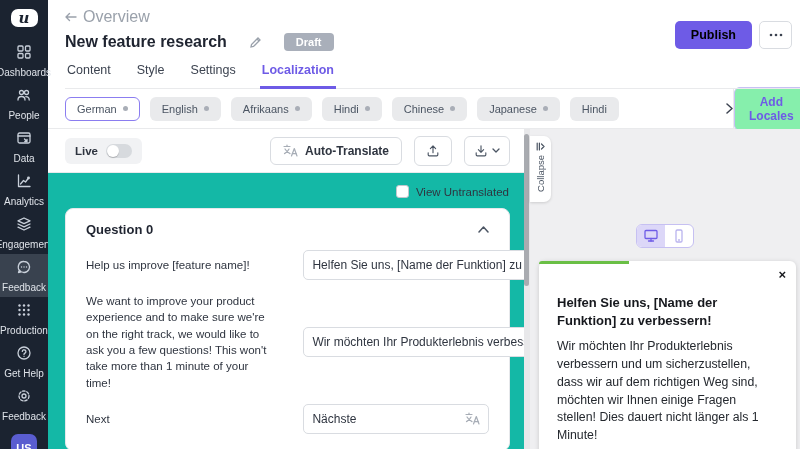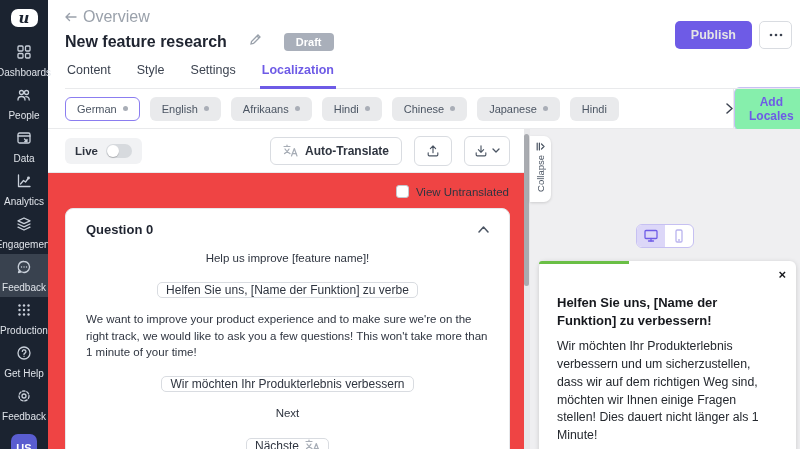--- a/index.html
+++ b/index.html
@@ -17,27 +17,27 @@
   .nav-item.active { background:#39424f; }
   .nav-bottom { margin-top:auto; width:100%; display:flex; flex-direction:column; align-items:center; }
   .avatar { width:26px; height:28px; border-radius:7px; background:#5a5dd0; color:#fff; font-weight:bold; font-size:11px; display:grid; place-items:center; margin-top:8px; }
 
   
   .main { flex:1; display:flex; flex-direction:column; min-width:0; position:relative; }
 
   .topbar { position:relative; padding:8px 0 0 17px; }
   .back-row { display:flex; align-items:center; gap:6px; font-size:16px; color:#9aa1ab; cursor:pointer; width:max-content; }
   .back-row svg { width:12px; height:10px; stroke:#9aa1ab; fill:none; stroke-width:1.4; stroke-linecap:round; stroke-linejoin:round; }
-  .title-row { margin-top:7px; display:flex; gap:22px; }
+  .title-row { margin-top:7px; display:flex; align-items:center; gap:22px; }
   .page-title { font-size:16px; font-weight:bold; color:#1f2430; }
   .pencil { cursor:pointer; display:flex; }
   .pencil svg { width:13px; height:13px; stroke:#9aa1ab; fill:none; stroke-width:1.3; }
   .badge { background:var(--draft-badge,#a9afba); color:#fff; font-size:11px; font-weight:bold; padding:3px 12px; border-radius:4px; }
   .top-actions { position:absolute; right:8px; top:21px; display:flex; gap:7px; }
-  .publish-btn { background:var(--accent,#6e5be6); color:#e5e5e5; border:none; border-radius:5px; font-size:12.5px; font-weight:bold; padding:7px 16px; cursor:pointer; font-family:inherit; }
+  .publish-btn { background:var(--accent,#6e5be6); color:#000000; border:none; border-radius:5px; font-size:12.5px; font-weight:bold; padding:7px 16px; cursor:pointer; font-family:inherit; }
   .more-btn { background:#fff; border:1px solid #d9dce1; border-radius:5px; width:33px; display:grid; place-items:center; cursor:pointer; }
   .more-btn svg { width:14px; height:4px; fill:#3c4350; }
 
   .tabs { display:flex; gap:22px; margin-top:12px; border-bottom:1px solid #e9eaec; padding-left:0; }
   .tab { font-size:12.5px; color:#3c4350; padding:0 2px 9px; cursor:pointer; border-bottom:3px solid transparent; margin-bottom:-1px; }
   .tab.active { color:var(--accent,#6e5be6); font-weight:bold; border-bottom-color:var(--accent,#6e5be6); }
 
   
   .chips-row { height:40px; flex:none; display:flex; align-items:center; border-bottom:1px solid #e9eaec; }
   .chips-scroll { display:flex; align-items:center; gap:10px; padding-left:17px; overflow:hidden; width:678px; flex:none; }
@@ -58,31 +58,31 @@
   .live-label { font-size:11.5px; font-weight:bold; color:#2f3540; }
   .switch { width:26px; height:14px; background:#d7dade; border-radius:7px; position:relative; }
   .switch::after { content:""; position:absolute; left:1px; top:1px; width:12px; height:12px; background:#fff; border-radius:50%; box-shadow:0 1px 1px rgba(0,0,0,.2); }
   .tb-spacer { flex:1; }
   .at-btn { display:flex; align-items:center; gap:7px; background:#fff; border:1px solid #d9dce1; border-radius:6px; padding:6px 12px; font-size:12px; font-weight:bold; color:#2f3540; cursor:pointer; font-family:inherit; }
   .icon-btn { display:flex; align-items:center; justify-content:center; gap:4px; background:#fff; border:1px solid #d9dce1; border-radius:6px; width:38px; height:30px; margin-left:12px; cursor:pointer; }
   .icon-btn.wide { width:46px; }
   .tool-icon { width:14px; height:14px; stroke:#4b5563; fill:none; stroke-width:1.3; stroke-linecap:round; stroke-linejoin:round; }
   .caret-icon { width:8px; height:5px; stroke:#4b5563; fill:none; stroke-width:1.3; stroke-linecap:round; stroke-linejoin:round; }
 
-  .scrollwrap { flex:1; background:#ef4444; padding:10px 20px 0 17px; overflow:hidden; }
+  .scrollwrap { flex:1; background:#14b8a6; padding:10px 20px 0 17px; overflow:hidden; }
   .untrans-row { display:flex; justify-content:flex-end; align-items:center; gap:7px; margin:2px 1px 10px 0; }
   .checkbox { width:13px; height:13px; background:#fff; border:1px solid #c3c7cd; border-radius:3px; cursor:pointer; }
   .untrans-label { font-size:11.5px; color:#2f3540; }
 
   .qcard { background:#fff; border:1px solid #e6e8eb; border-radius:8px; padding:13px 20px 14px; margin-bottom:10px; }
   .qhead { display:flex; justify-content:space-between; align-items:center; margin-bottom:13px; }
   .qtitle { font-size:13px; font-weight:bold; color:#1f2430; }
   .qchev { cursor:pointer; display:flex; }
   .qchev svg { width:11px; height:7px; stroke:#4b5563; fill:none; stroke-width:1.5; stroke-linecap:round; stroke-linejoin:round; }
-  .qrow { display:flex; align-items:center; gap:16px; margin-bottom:13px;flex-direction:column; }
+  .qrow { display:flex; align-items:center; gap:32px; margin-bottom:13px; }
   .qrow:last-child { margin-bottom:2px; }
   .qsrc { flex:0 0 46%; font-size:11.5px; line-height:1.42; color:#2f3540; }
   .qtrans { flex:1; height:30px; border:1px solid #d9dce1; border-radius:5px; background:#fff; display:flex; align-items:center; padding:0 8px; gap:6px; cursor:text; }
   .qval { flex:1; font-size:12px; color:#2f3540; white-space:nowrap; overflow:hidden; }
   .tr-icon { width:15px; height:14px; flex:none; cursor:pointer; }
   .tr-icon path, .tr-icon line, .tr-icon polyline { stroke:#a7adb6; fill:none; stroke-width:1.2; stroke-linecap:round; stroke-linejoin:round; }
 
   .vscroll { position:absolute; top:0; right:0; bottom:0; width:6px; background:#e8e8ea; }
   .vthumb { position:absolute; top:5px; left:0; width:5px; height:152px; background:#a9abb0; border-radius:3px; cursor:grab; }
 

